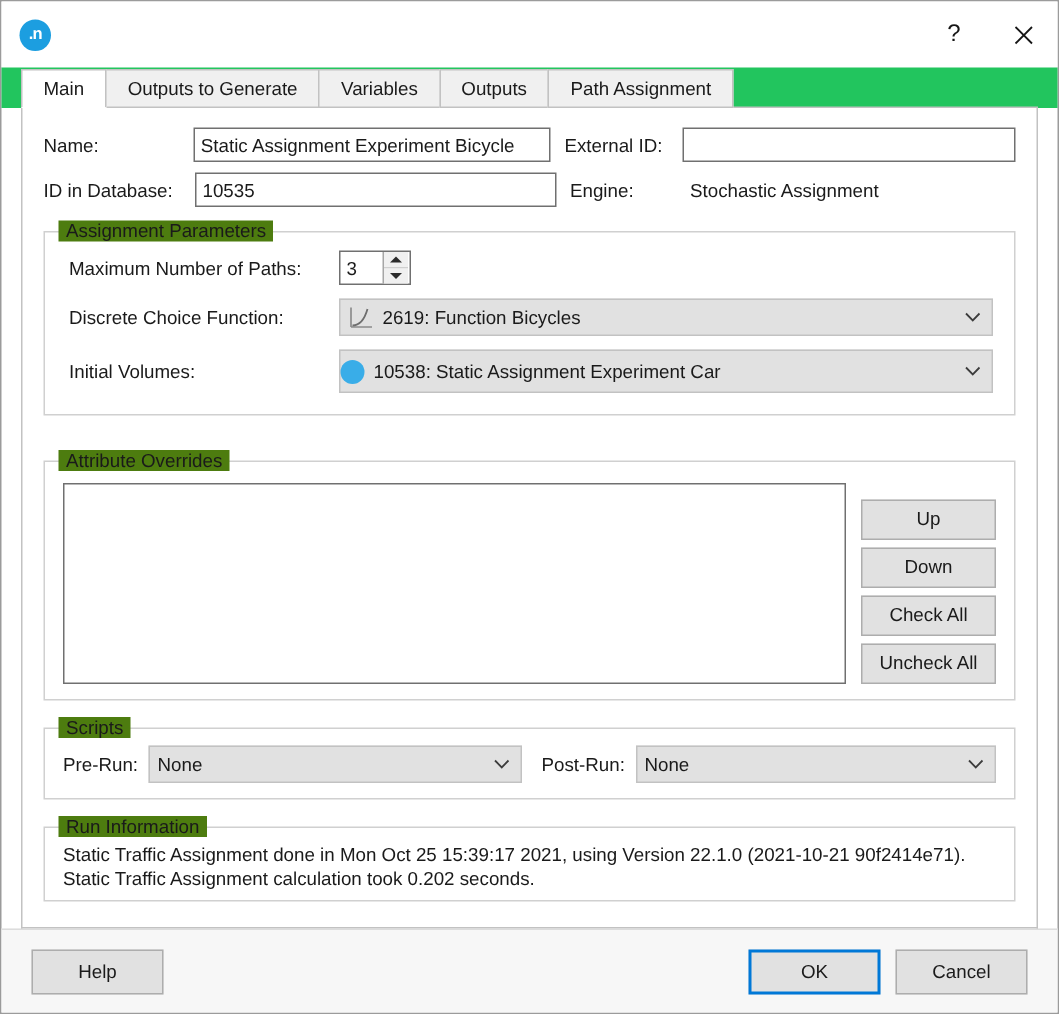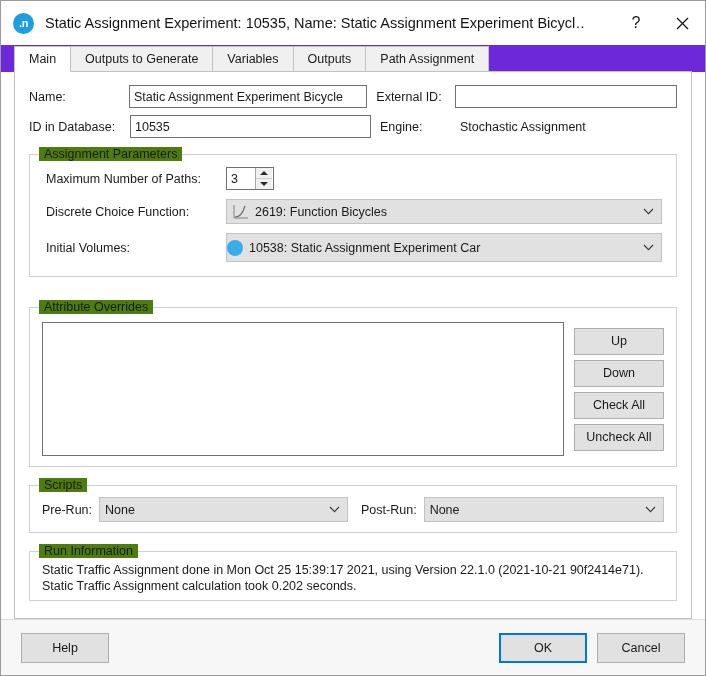--- a/index.html
+++ b/index.html
@@ -72,21 +72,21 @@
   .title-btn.help { font-size: 16px; }
   .title-btn svg { display: block; }
 
   
   .tabstrip {
     flex: 0 0 27px;
     height: 27px;
     display: flex;
     align-items: flex-end;
     padding-left: 13px;
-    background: #6d28d9;
+    background: #22c55e;
     position: relative;
   }
   .tabstrip::after {
     content: "";
     position: absolute;
     left: 13px; right: 13px; bottom: 0;
     height: 1px;
     background: #c2c2c2;
   }
   .tab {
@@ -298,21 +298,20 @@
   }
   #ok-button { margin-right: 10px; }
 </style>
 </head>
 <body>
 
 <div class="window">
 
   <div class="titlebar">
     <div class="app-icon">.n</div>
-    <div class="title-text">Static Assignment Experiment: 10535, Name: Static Assignment Experiment Bicycl…</div>
     <div class="title-btns">
       <div class="title-btn help">?</div>
       <div class="title-btn">
         <svg width="13" height="13" viewBox="0 0 13 13">
           <line x1="1" y1="1" x2="12" y2="12" stroke="#151515" stroke-width="1.2"></line>
           <line x1="12" y1="1" x2="1" y2="12" stroke="#151515" stroke-width="1.2"></line>
         </svg>
       </div>
     </div>
   </div>
@@ -385,21 +384,21 @@
             <svg width="11" height="7" viewBox="0 0 11 7">
                 <polyline points="1,1 5.5,5.6 10,1" fill="none" stroke="#3c3c3c" stroke-width="1.2"></polyline>
               </svg>
           </div>
         </div>
       </div>
     </div>
 
     <div class="group" style="margin-top:30px; padding:14px 12px 10px 12px">
       <div class="legend">Attribute Overrides</div>
-      <div style="display:flex; align-items:center">
+      <div style="display:flex; align-items:flex-end">
         <div class="listbox" style="flex:1 1 auto"></div>
         <div class="side-btns">
           <div class="btn">Up</div>
           <div class="btn">Down</div>
           <div class="btn">Check All</div>
           <div class="btn">Uncheck All</div>
         </div>
       </div>
     </div>
 

